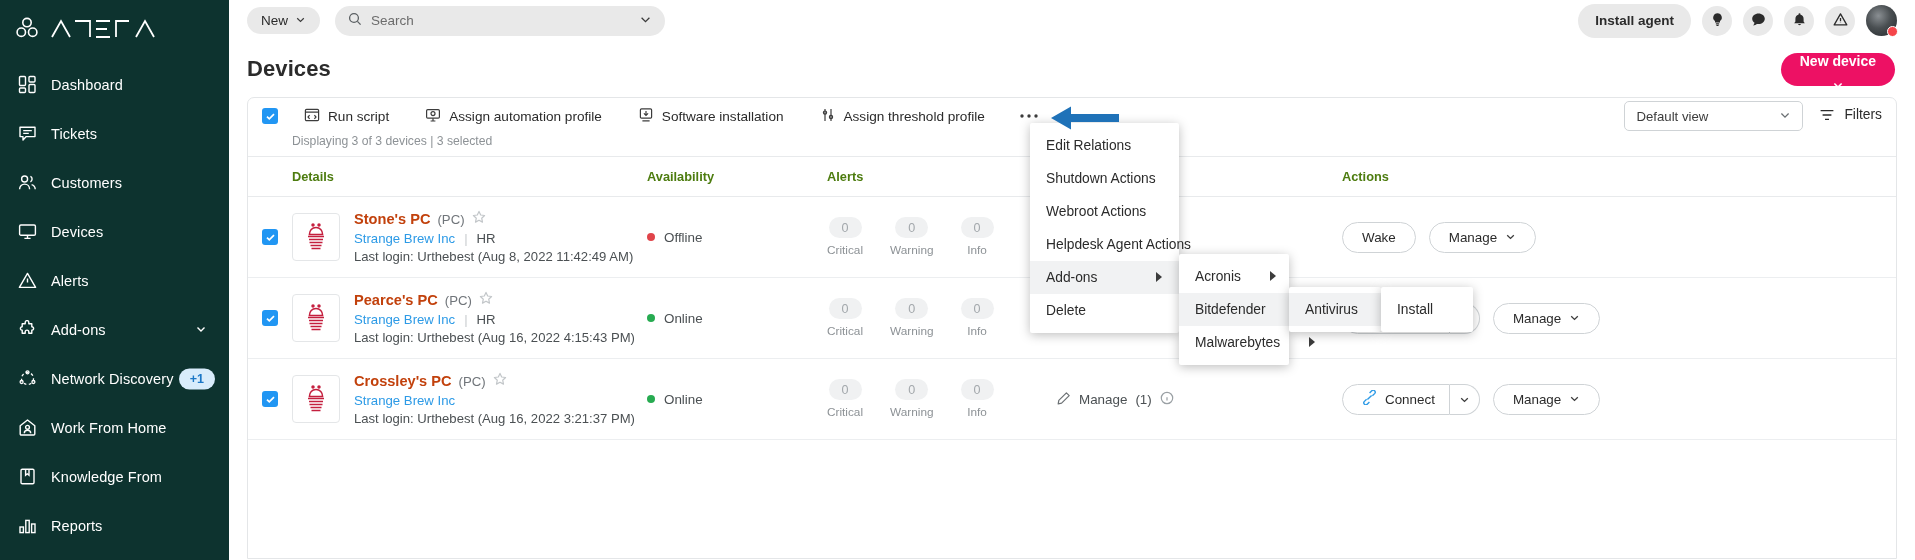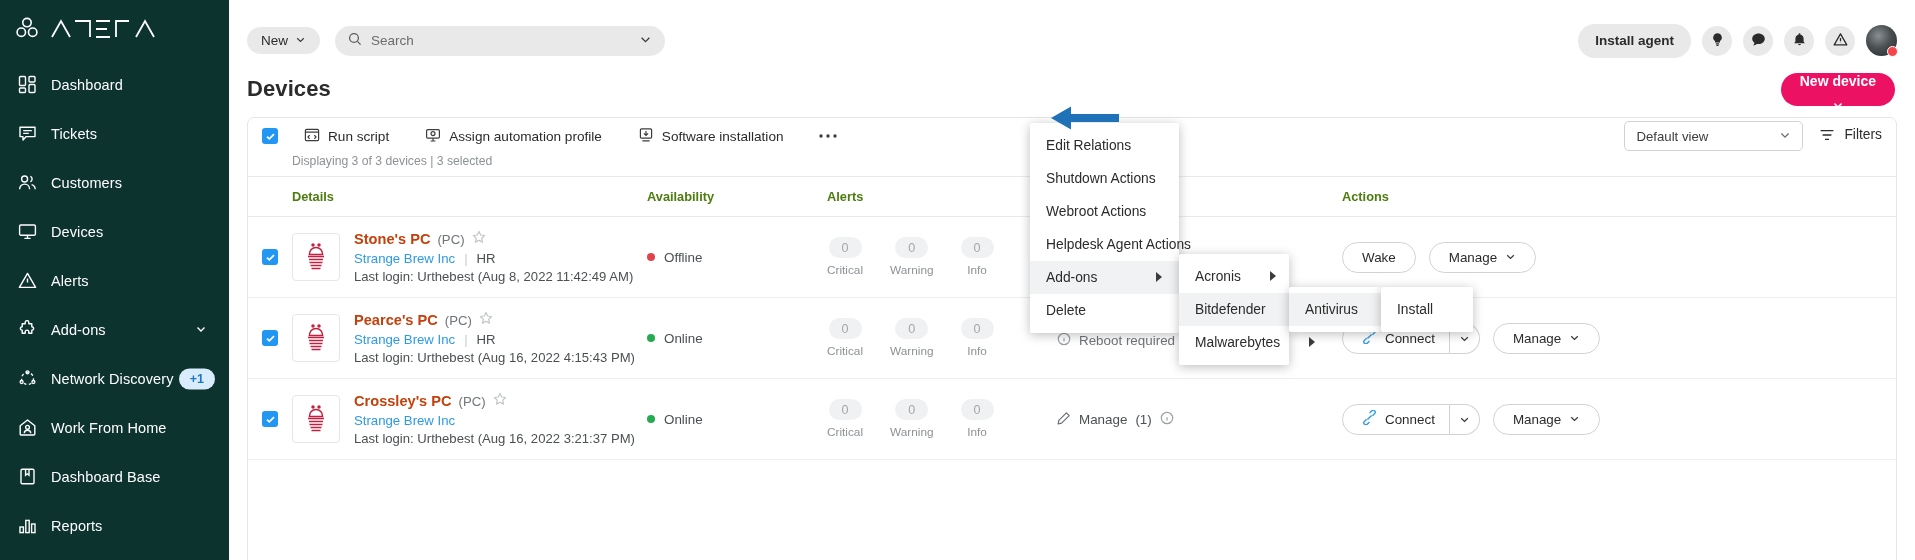--- a/index.html
+++ b/index.html
@@ -31,21 +31,21 @@
   .nav-badge {
     position: absolute; right: 14px; top: 50%; transform: translateY(-50%);
     background: #d8ecfb; color: #1b77c6; font-size: 12.5px; font-weight: 700;
     border-radius: 11px; padding: 3px 11px; line-height: 1.2;
   }
 
   
   .main { flex: 1; height: 560px; background: #ffffff; position: relative; }
 
   
-  .topbar { height: 41px; display: flex; align-items: center; padding: 0 18px 0 0; position: relative; margin-top: 20px; }
+  .topbar { height: 41px; display: flex; align-items: center; padding: 0 18px 0 0; position: relative; }
   .btn-new {
     margin-left: 18px; background: #e9e9e9; color: #2b2b2b; border: none;
     border-radius: 18px; height: 27px; padding: 0 14px; font-size: 13.5px;
     display: flex; align-items: center; gap: 7px; cursor: pointer;
     font-family: inherit;
   }
   .search-wrap {
     margin-left: 15px; background: #e9e9e9; border-radius: 18px; height: 30px;
     width: 330px; display: flex; align-items: center; padding: 0 13px; gap: 9px; cursor: text;
   }
@@ -304,21 +304,21 @@
         <span class="nav-label">Work From Home</span>
       </div>
 
       <div class="nav-item">
         <span class="nav-icon">
           <svg width="19" height="19" viewBox="0 0 19 19" fill="none" stroke="#fff" stroke-width="1.4">
             <rect x="3" y="2.2" width="13" height="14.6" rx="1.3"></rect>
               <path d="M7.6 2.2v6l1.7-1.4 1.7 1.4v-6"></path>
           </svg>
         </span>
-        <span class="nav-label">Dashboard Base</span>
+        <span class="nav-label">Knowledge From</span>
       </div>
 
       <div class="nav-item">
         <span class="nav-icon">
           <svg width="19" height="19" viewBox="0 0 19 19" fill="none" stroke="#fff" stroke-width="1.4">
             <rect x="2" y="11" width="3.4" height="5.6"></rect>
               <rect x="7.8" y="4.4" width="3.4" height="12.2"></rect>
               <rect x="13.6" y="8" width="3.4" height="8.6"></rect>
           </svg>
         </span>
@@ -447,20 +447,30 @@
           <span>
             <svg width="16" height="16" viewBox="0 0 16 16" fill="none" stroke="#3c3c3c" stroke-width="1.2">
               <rect x="2.4" y="1.8" width="11.2" height="9.4" rx="1.1"></rect>
                 <path d="M8 4v4.2M5.9 6.4L8 8.5l2.1-2.1"></path>
                 <path d="M4.4 13.8h7.2"></path>
             </svg>
           </span>
           <span>Software installation</span>
         </div>
 
+        <div class="tb-item">
+          <span>
+            <svg width="16" height="16" viewBox="0 0 16 16" fill="none" stroke="#3c3c3c" stroke-width="1.2">
+              <path d="M5 2v12M11 2v12"></path>
+                <circle cx="5" cy="5.6" r="1.6"></circle>
+                <circle cx="11" cy="10" r="1.6"></circle>
+            </svg>
+          </span>
+          <span>Assign threshold profile</span>
+        </div>
 
         <div class="tb-dots">
           <svg width="20" height="6" viewBox="0 0 20 6" fill="#3c3c3c">
             <circle cx="3" cy="3" r="1.7"></circle>
               <circle cx="10" cy="3" r="1.7"></circle>
               <circle cx="17" cy="3" r="1.7"></circle>
           </svg>
         </div>
 
         <div class="tb-right">

